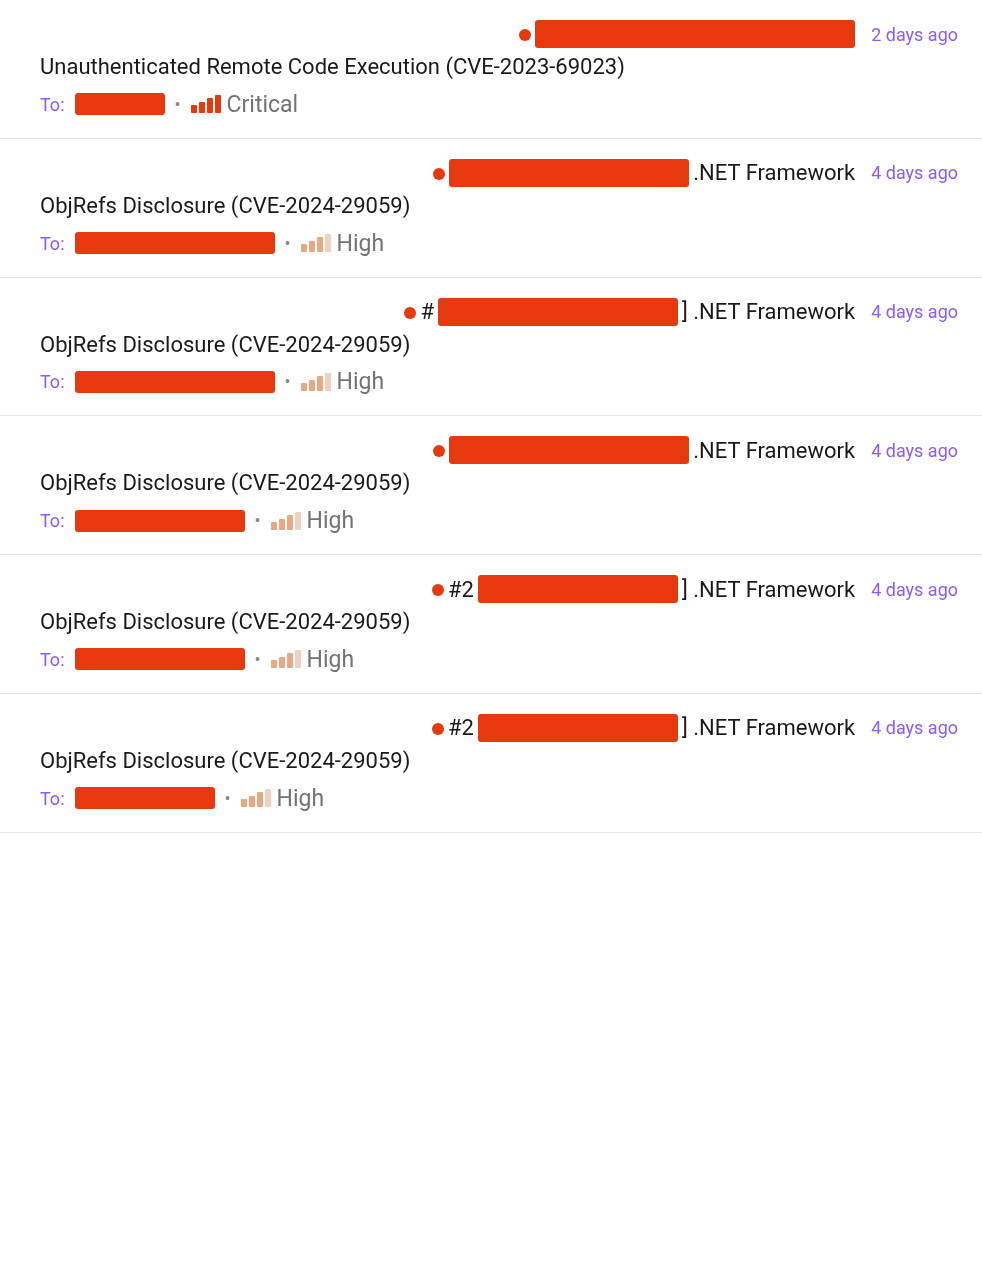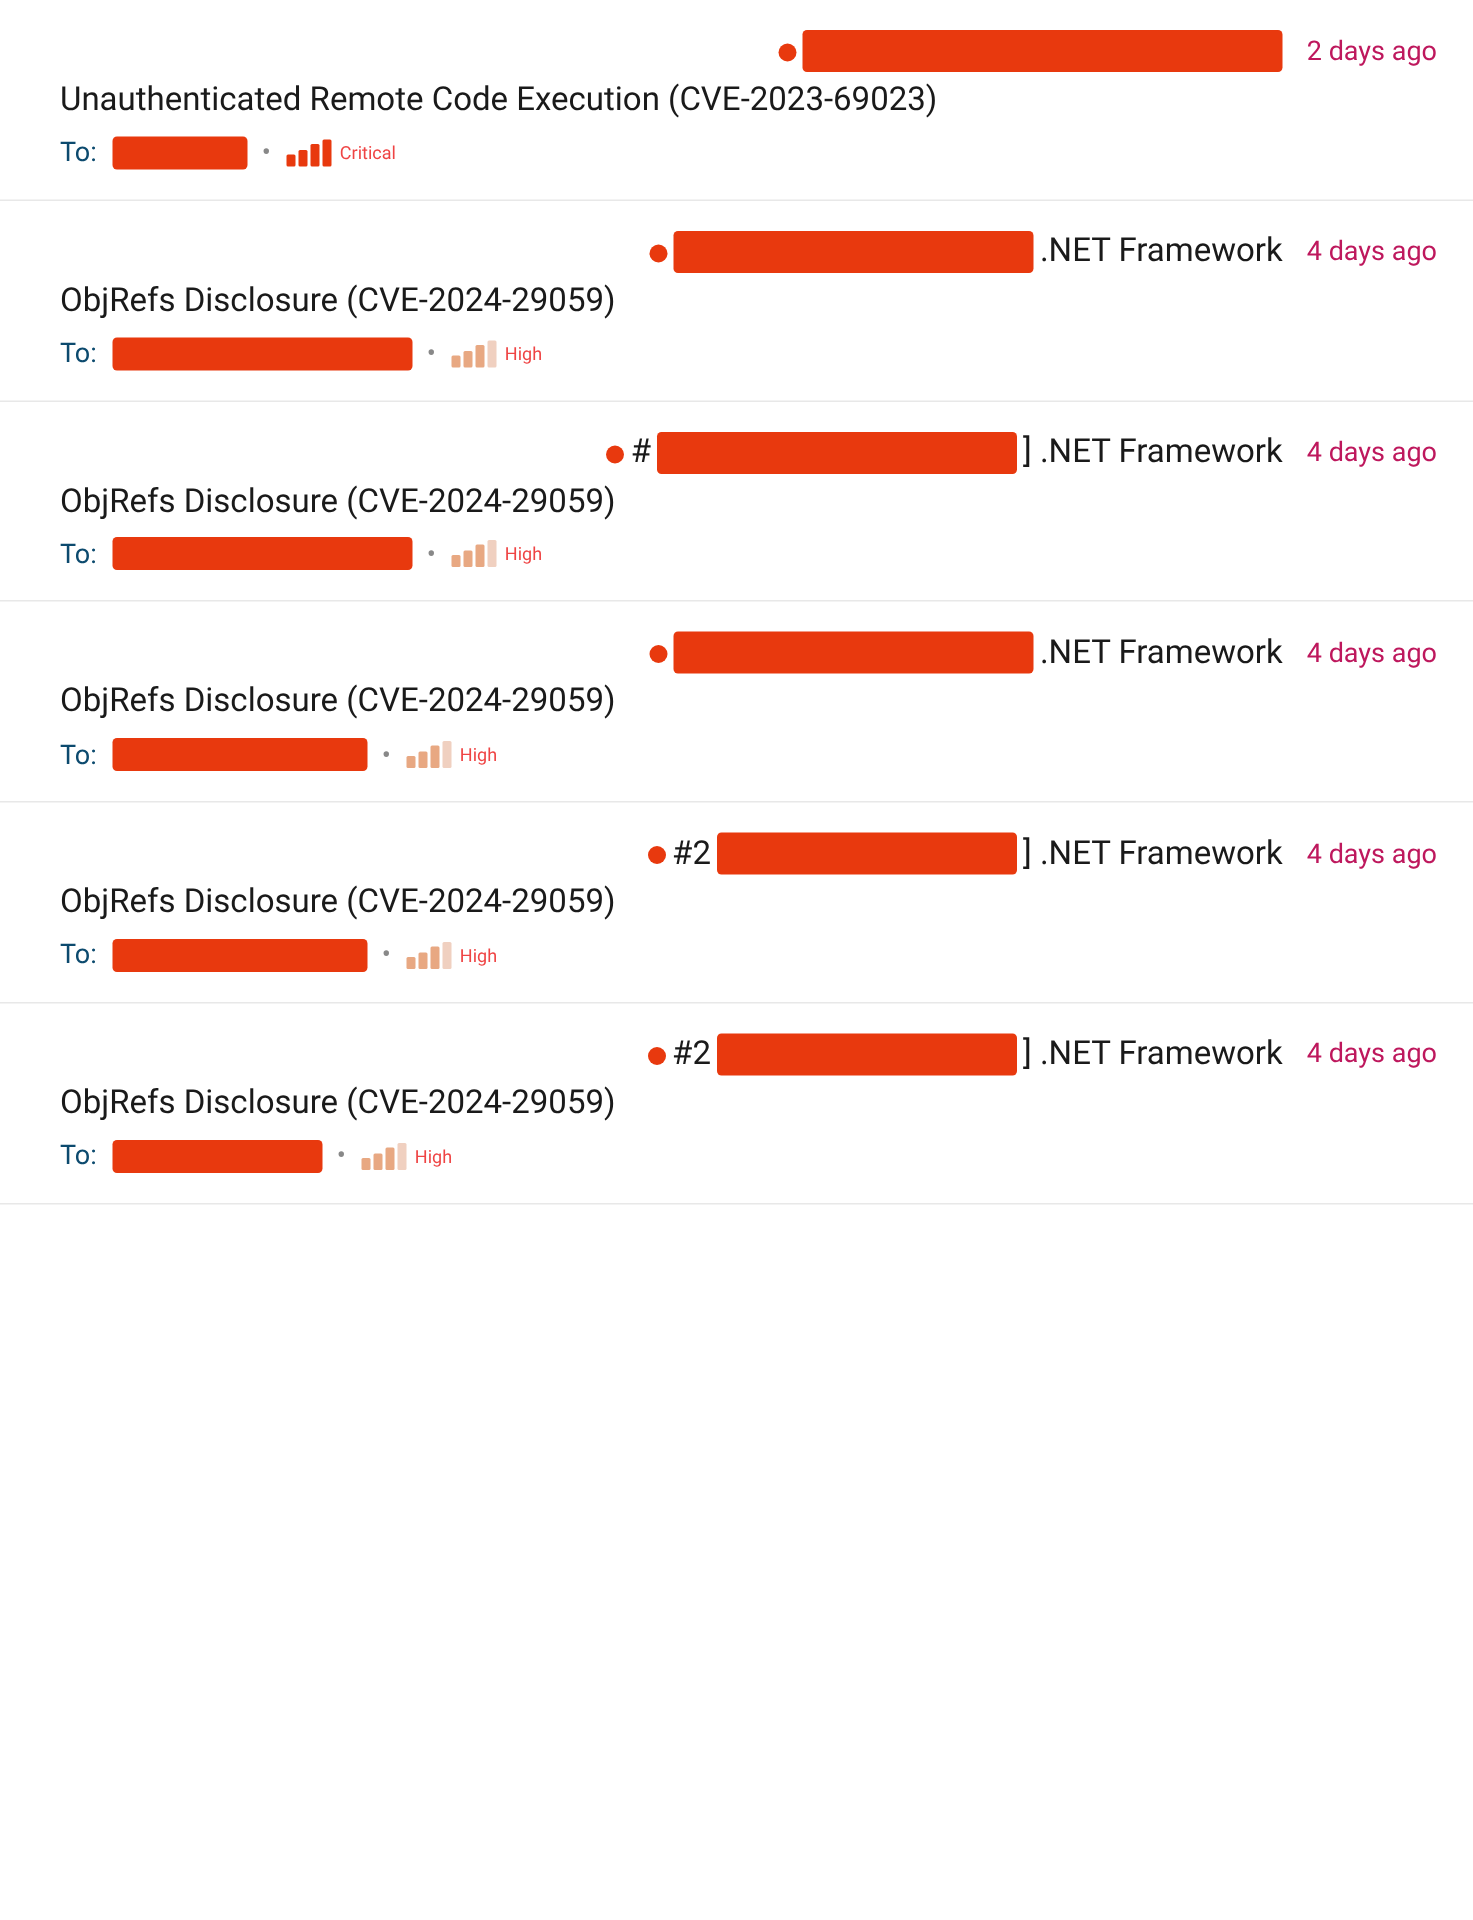--- a/index.html
+++ b/index.html
@@ -29,21 +29,21 @@
       width: 12px;
       height: 12px;
       border-radius: 50%;
       background-color: #e8390e;
       flex-shrink: 0;
       margin-top: 2px;
     }
 
     .notification-time {
       font-size: 18px;
-      color: #be185d;
+      color: #8b5cf6;
       white-space: nowrap;
       margin-left: 16px;
       flex-shrink: 0;
     }
 
     .notification-title {
       font-size: 22px;
       font-weight: 400;
       color: #1a1a1a;
       line-height: 1.4;
@@ -53,21 +53,21 @@
 
     .notification-meta {
       display: flex;
       align-items: center;
       gap: 10px;
       padding-left: 20px;
     }
 
     .meta-to {
       font-size: 18px;
-      color: #0c4a6e;
+      color: #8b5cf6;
     }
 
     .redacted-block {
       display: inline-block;
       background-color: #e8390e;
       border-radius: 3px;
       height: 22px;
       vertical-align: middle;
     }
 
@@ -96,22 +96,22 @@
       gap: 2px;
       height: 18px;
     }
 
     .severity-bar {
       width: 6px;
       border-radius: 1px;
     }
 
     .severity-text {
-      font-size: 12px;
-      color: #ef4444;
+      font-size: 23px;
+      color: #737373;
     }
 
     
     .title-line {
       display: flex;
       align-items: center;
       justify-content: space-between;
       margin-bottom: 4px;
     }
 

